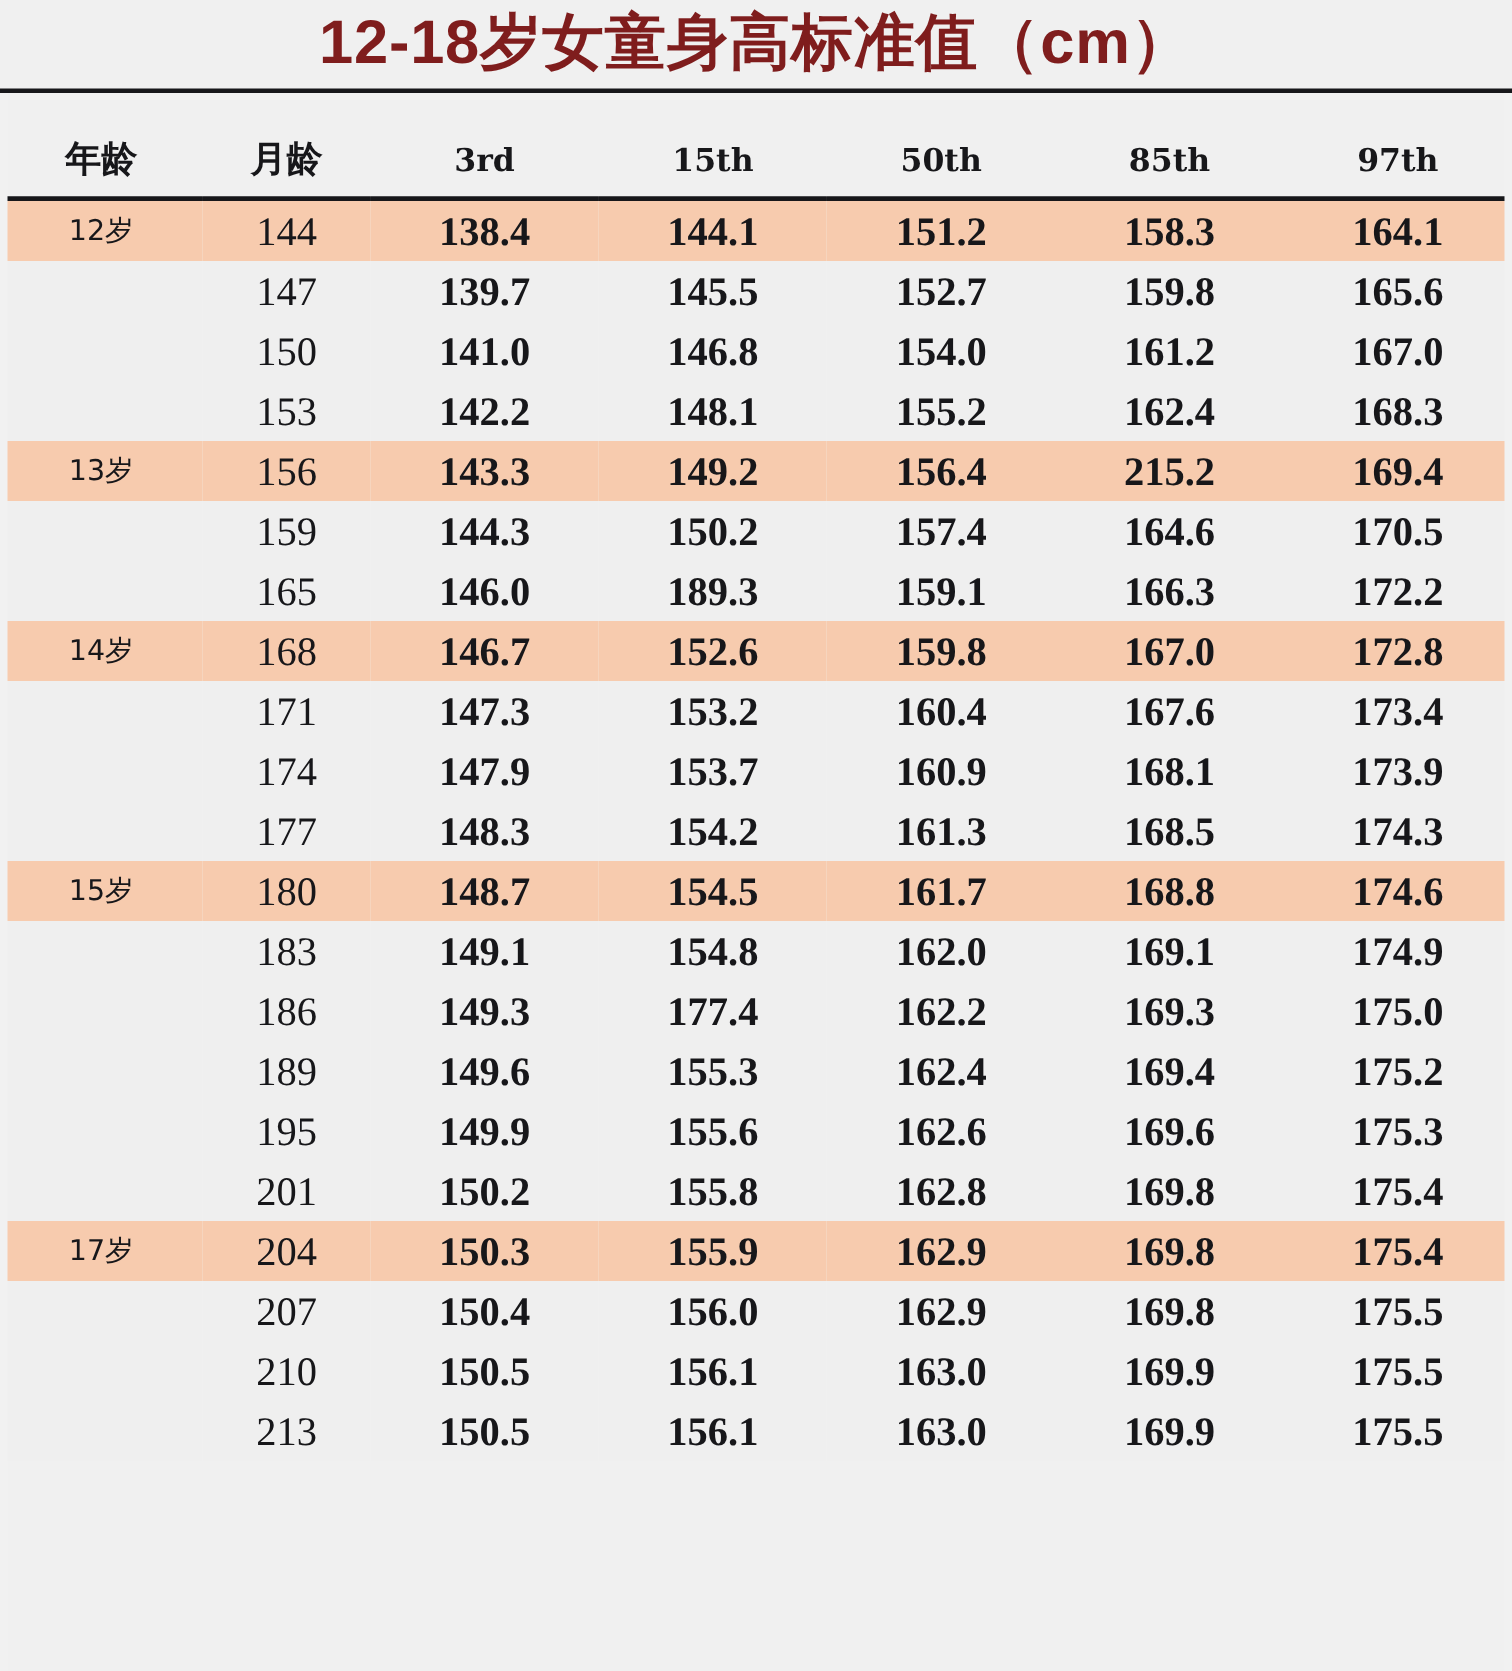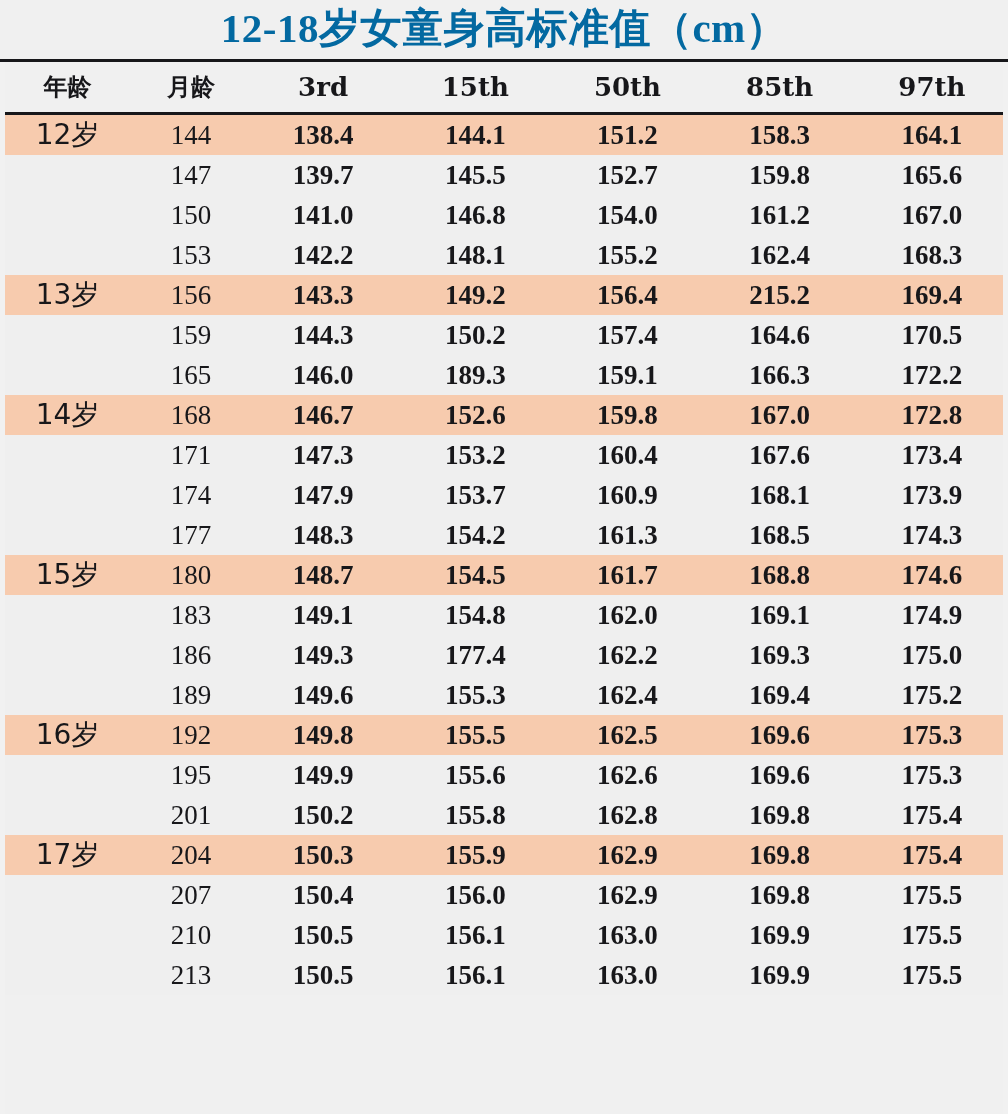--- a/index.html
+++ b/index.html
@@ -27,47 +27,48 @@
   .title-bar {
     height: 62px;
     display: flex;
     align-items: center;
     justify-content: center;
     background: #f0f0f0;
     border-bottom: 3px solid #17171a;
     box-sizing: border-box;
   }
   .title-text {
-    font-family: Liberation Serif, serif;
+    font-family: Liberation Sans, sans-serif;
     font-weight: 700;
     font-size: 41px;
     letter-spacing: 0.5px;
-    color: #0369a1;
+    color: #7f1d1d;
     line-height: 1;
     white-space: nowrap;
     transform: translateY(-1px);
   }
 
   
   .tbl {
     width: 1008px;
     border-collapse: collapse;
     table-layout: fixed;
+    margin-top: 19px;
   }
   .tbl col.c-age   { width: 135px; }
   .tbl col.c-month { width: 112px; }
   .tbl col.c-pct   { width: 152.2px; }
 
   thead th {
     height: 50px;
     background: #f0f0f0;
     color: #17171a;
     font-family: "DejaVu Serif", "Liberation Serif", serif;
     font-weight: 700;
-    font-size: 26px;
+    font-size: 21px;
     text-align: center;
     padding: 0;
     border-bottom: 3px solid #17171a;
     vertical-align: middle;
   }
   thead th.cjk {
     font-family: "DejaVu Sans", "Liberation Sans", sans-serif;
     font-size: 24px;
     font-weight: 700;
   }
@@ -80,21 +81,21 @@
     font-family: "Liberation Serif", "DejaVu Serif", serif;
     font-size: 27px;
     color: #17171a;
     border: 0;
   }
   tbody tr.alt td { background: #f7cbae; }
   tbody tr.norm td { background: #efefef; }
 
   tbody td.age {
     font-family: "DejaVu Sans", "Liberation Sans", sans-serif;
-    font-size: 28px;
+    font-size: 19px;
     font-weight: 400;
   }
   tbody td.month {
     font-weight: 400;
   }
   tbody td.val {
     font-weight: 700;
   }
   tbody tr.norm td.val {
     font-weight: 700;
@@ -271,29 +272,20 @@
         </tr>
         <tr class="norm">
           <td class="age"></td>
           <td class="month">189</td>
           <td class="val">149.6</td>
           <td class="val">155.3</td>
           <td class="val">162.4</td>
           <td class="val">169.4</td>
           <td class="val">175.2</td>
         </tr>
-        <tr class="alt">
-          <td class="age">16岁</td>
-          <td class="month">192</td>
-          <td class="val">149.8</td>
-          <td class="val">155.5</td>
-          <td class="val">162.5</td>
-          <td class="val">169.6</td>
-          <td class="val">175.3</td>
-        </tr>
         <tr class="norm">
           <td class="age"></td>
           <td class="month">195</td>
           <td class="val">149.9</td>
           <td class="val">155.6</td>
           <td class="val">162.6</td>
           <td class="val">169.6</td>
           <td class="val">175.3</td>
         </tr>
         <tr class="norm">

